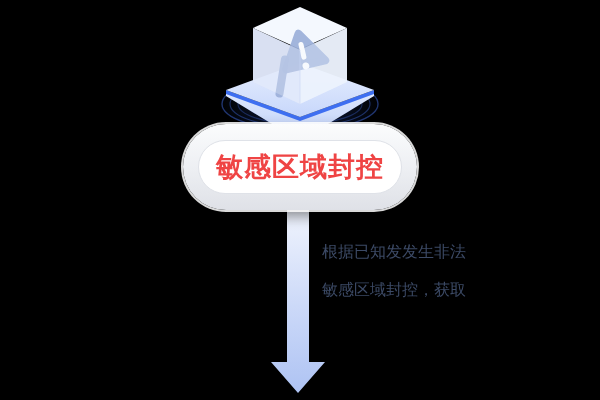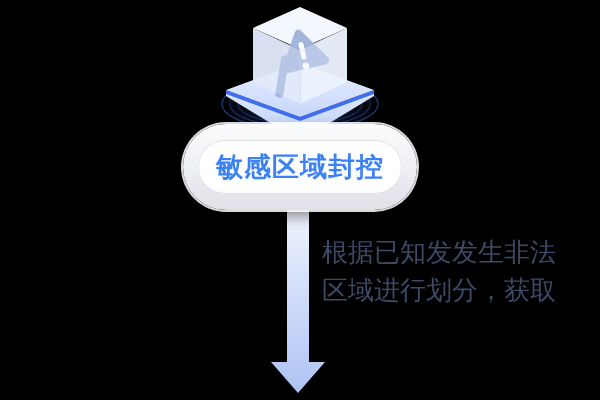--- a/index.html
+++ b/index.html
@@ -27,29 +27,29 @@
     border-radius:27px;
     background:#ffffff;
     border:1px solid #dfe2e8;
     box-sizing:border-box;
     display:flex;align-items:center;justify-content:center;
   }
   .pill-label{
     font-size:27px;
     font-weight:700;
     letter-spacing:1px;
-    color:#3b82f6;
+    color:#ef4444;
     white-space:nowrap;
   }
 
   .annotation{
     position:absolute;
     left:322px;top:233px;
     width:225px;
-    font-size:26px;
+    font-size:16px;
     line-height:38px;
     font-weight:500;
     color:#3c4a66;
   }
   .annotation span{display:block;white-space:nowrap;}
 </style>
 </head>
 <body>
 
 <div class="stage">
@@ -114,16 +114,16 @@
   </svg>
 
   <div class="pill-outer">
     <div class="pill-inner">
       <span class="pill-label">敏感区域封控</span>
     </div>
   </div>
 
   <div class="annotation">
     <span>根据已知发发生非法</span>
-    <span>区域进行划分，获取</span>
+    <span>敏感区域封控，获取</span>
   </div>
 
 </div>
 
 </body></html>

